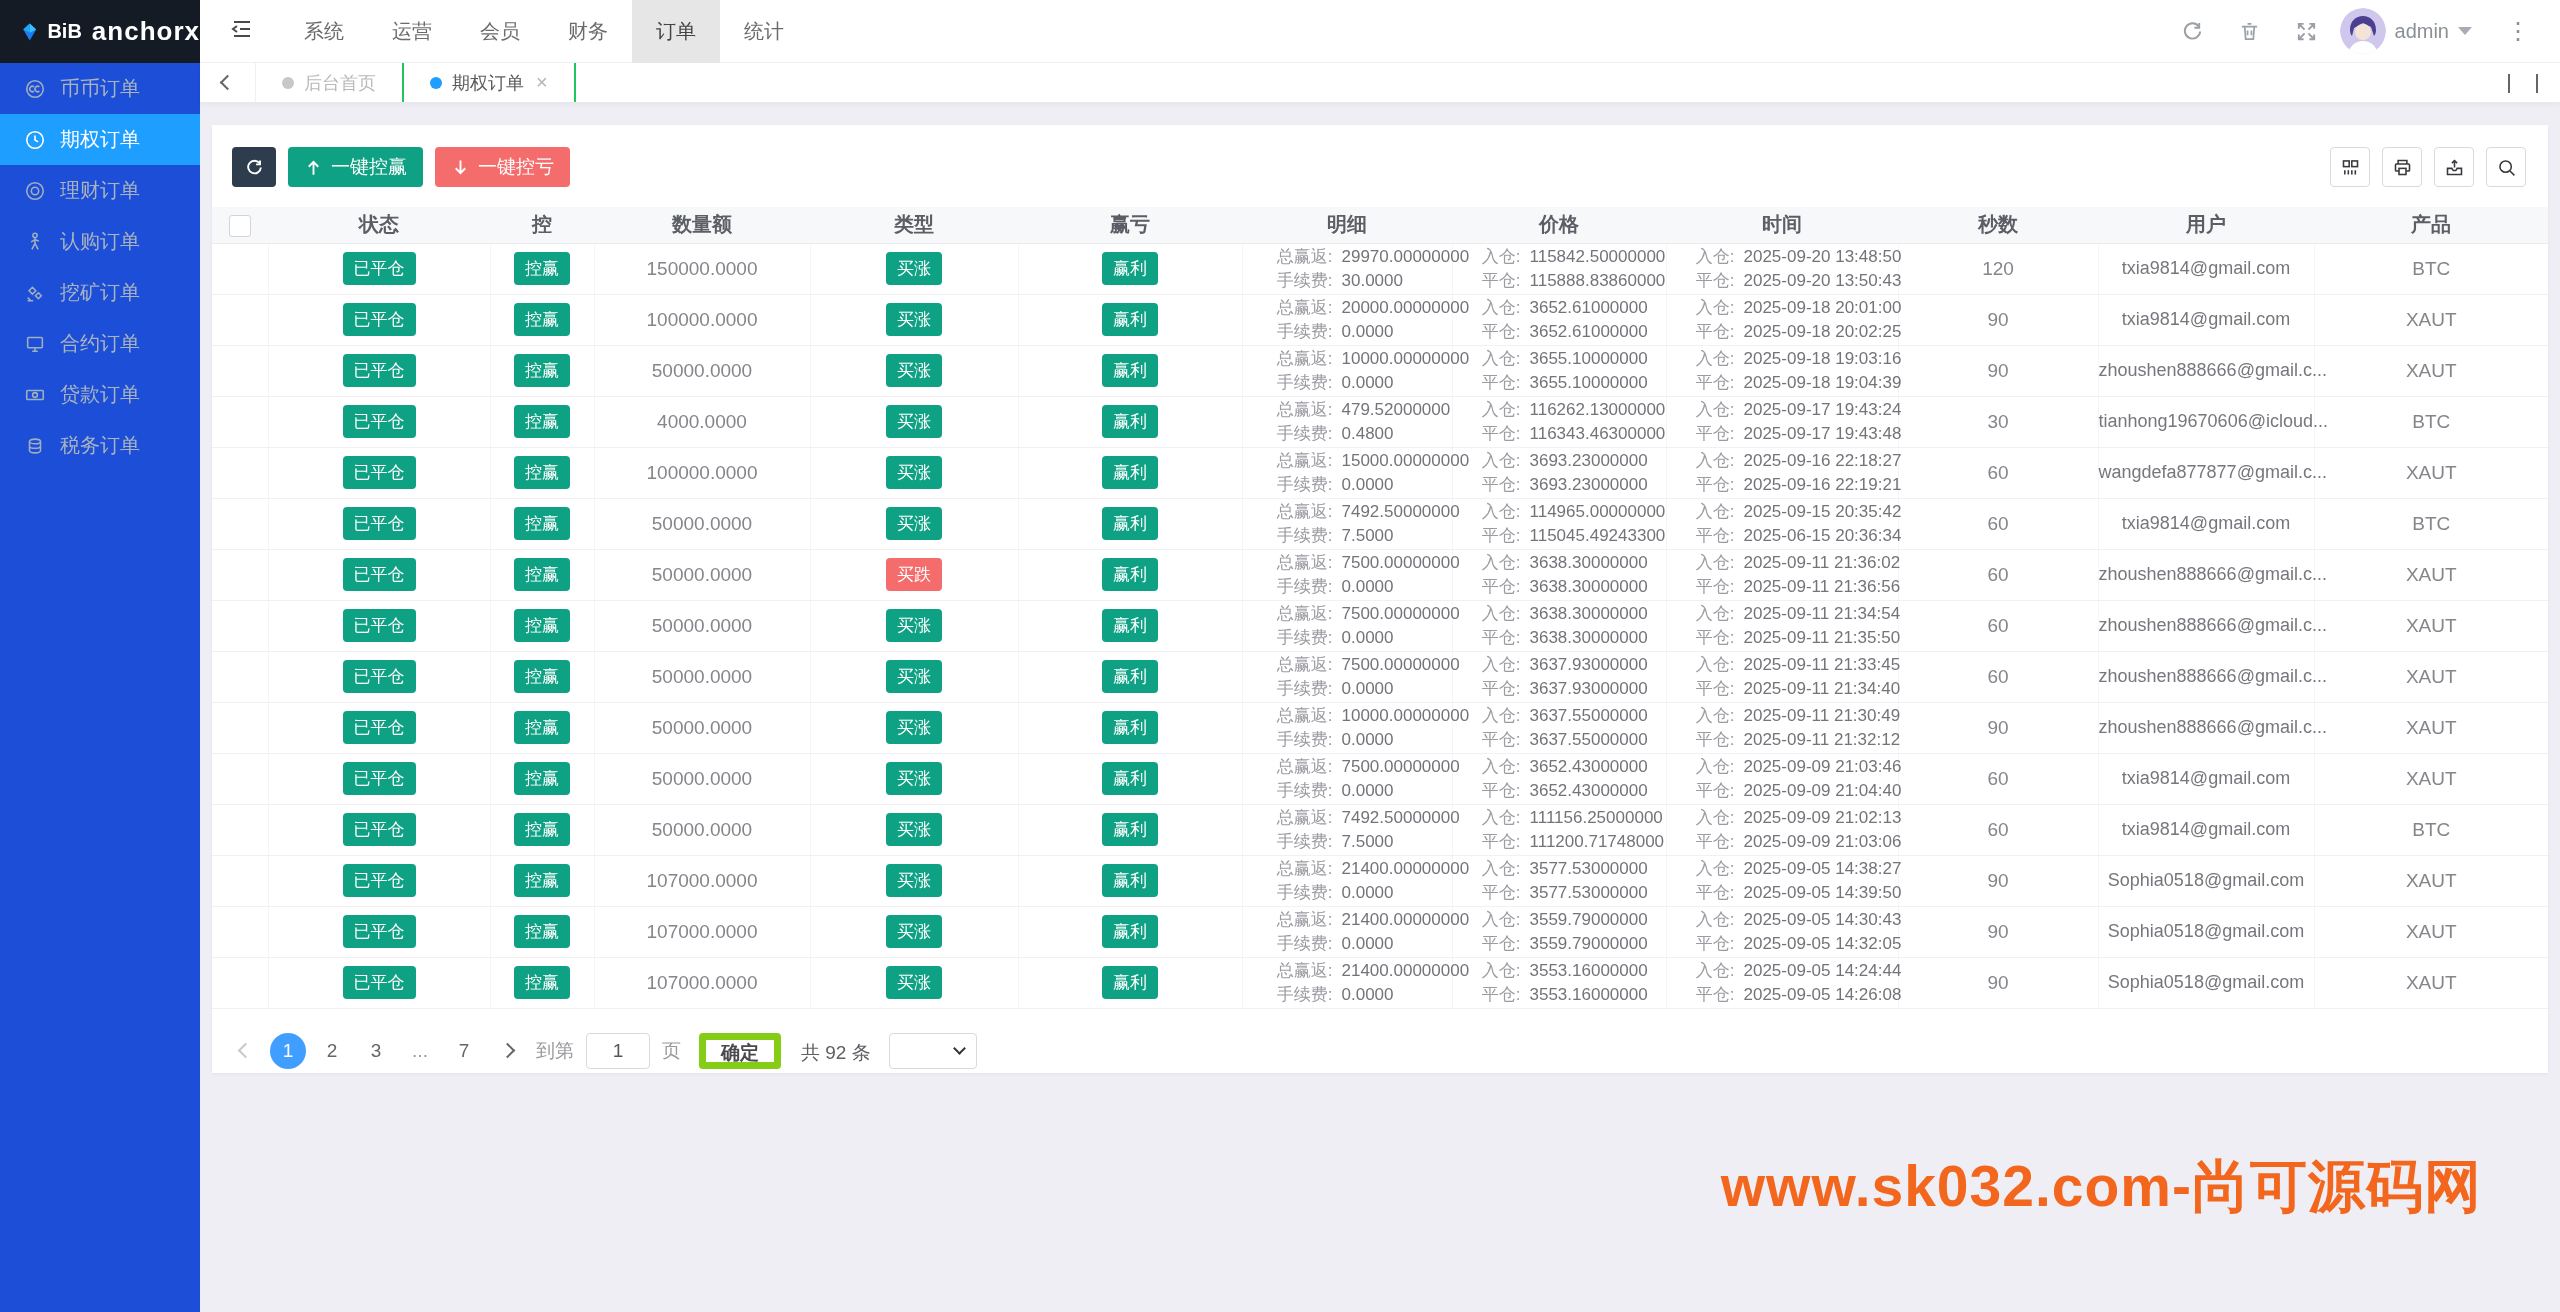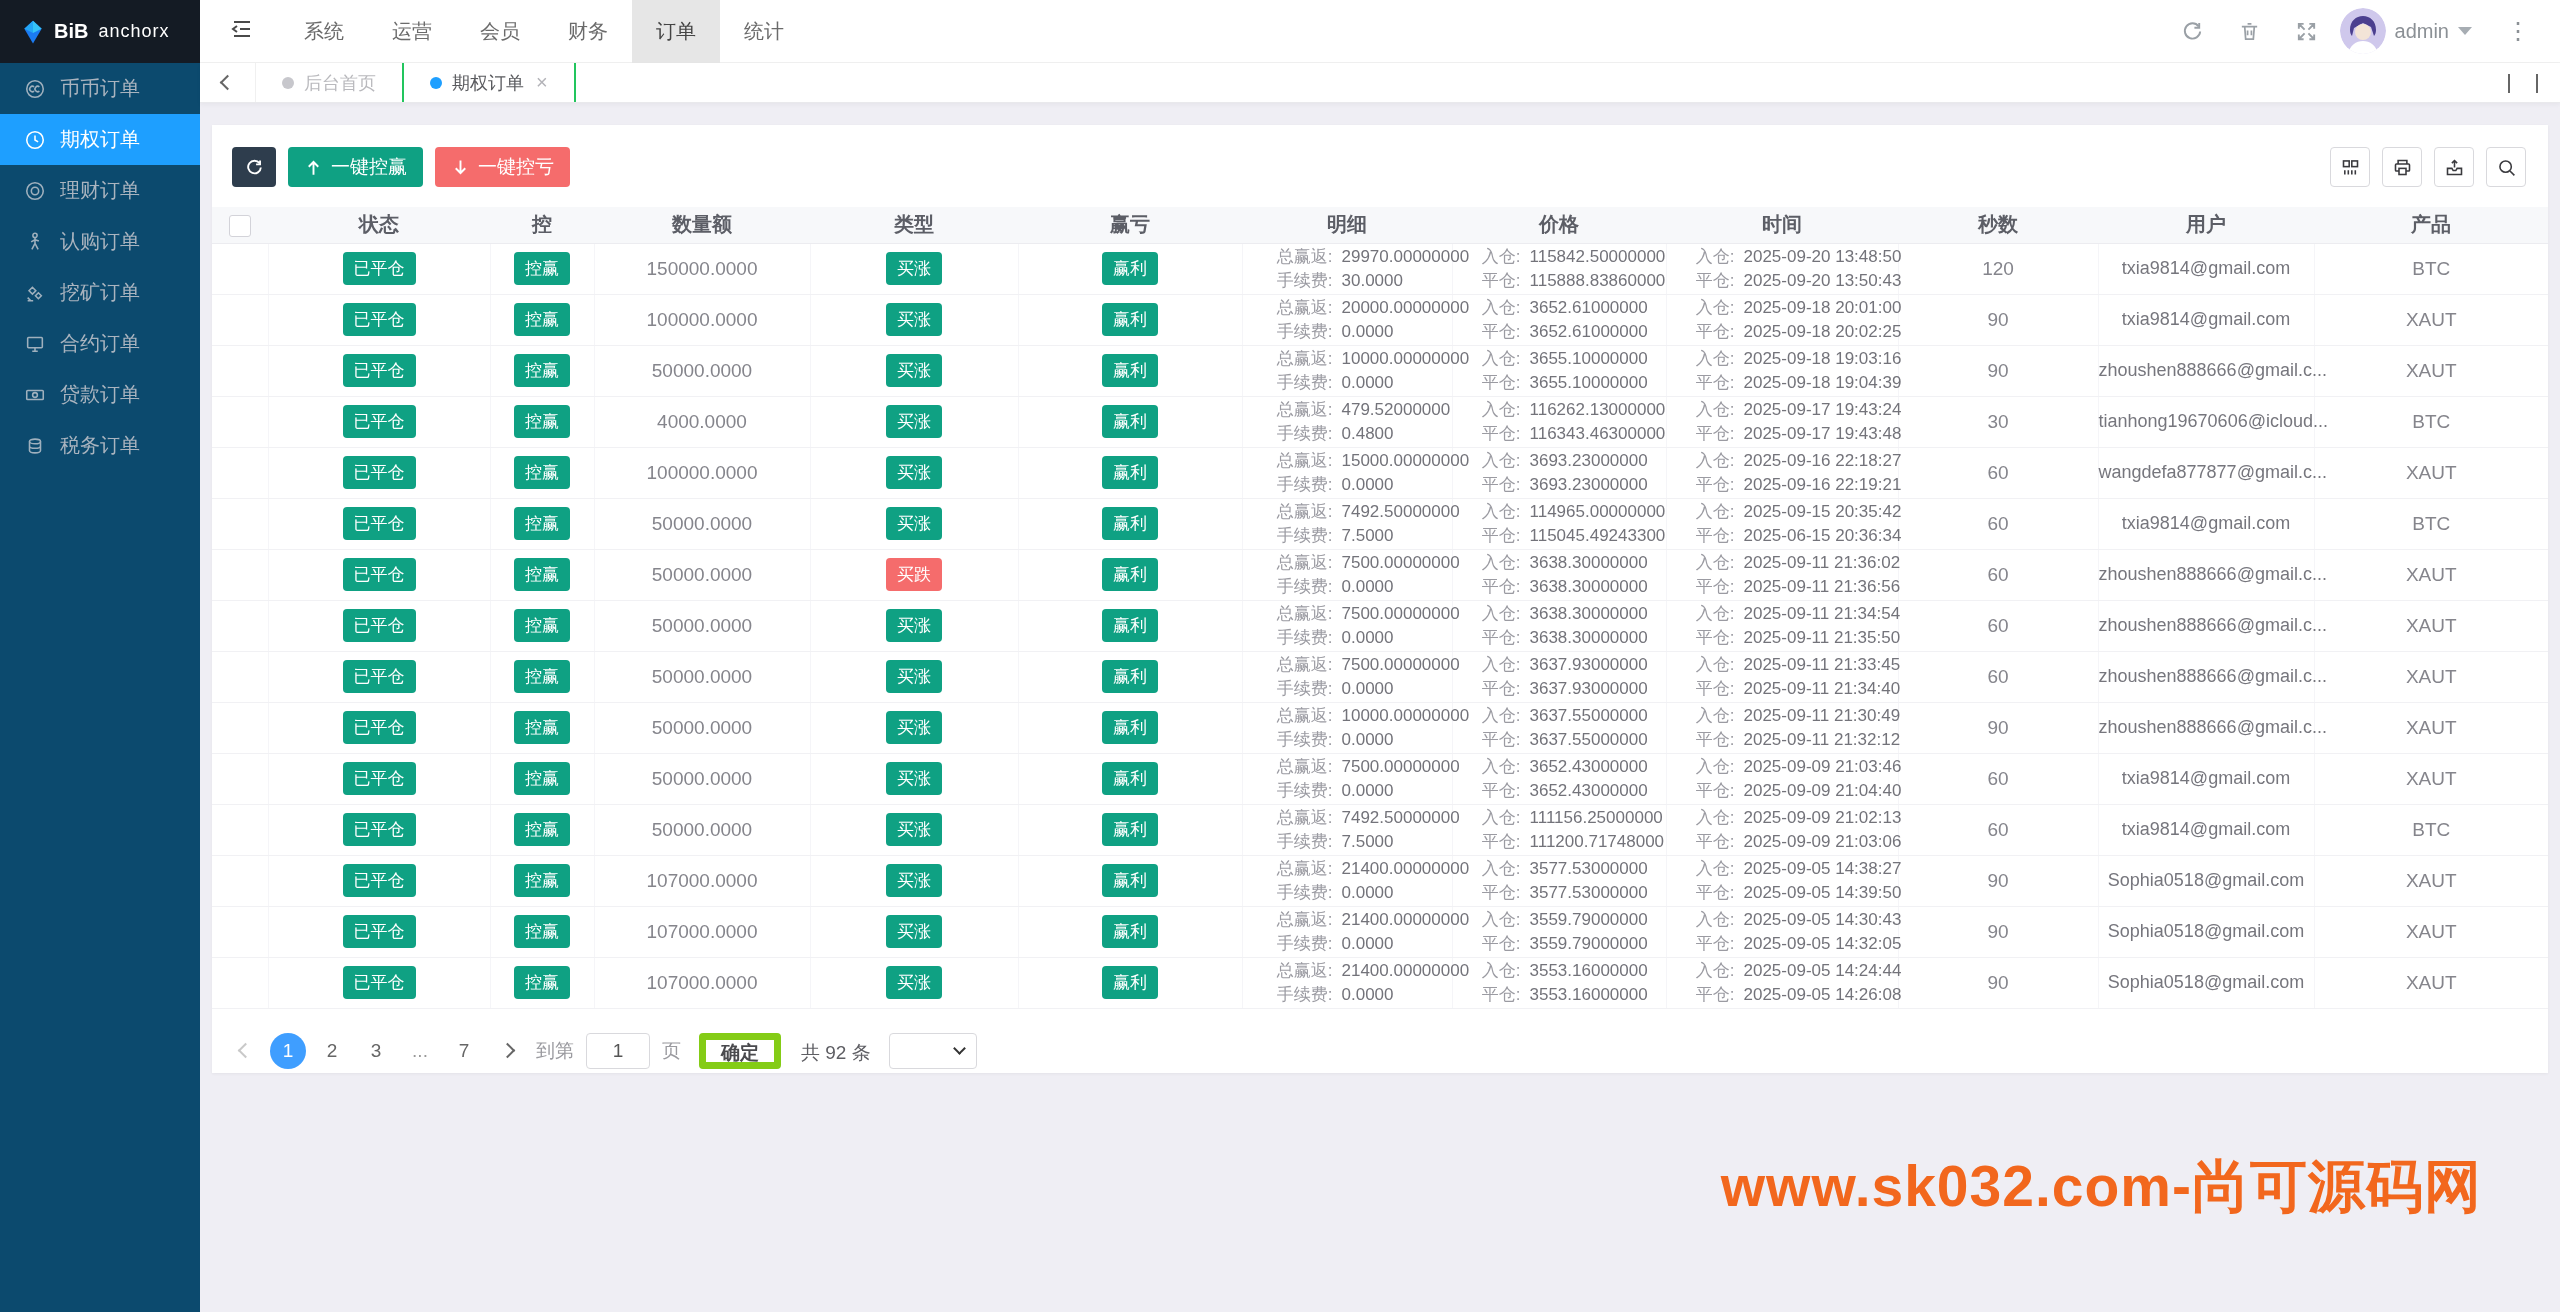--- a/index.html
+++ b/index.html
@@ -1,22 +1,22 @@
 <!DOCTYPE html>
 <html><head>
 <meta charset="utf-8">
 <style>
   *{margin:0;padding:0;box-sizing:border-box}
   html,body{width:2560px;height:1312px;overflow:hidden}
   body{font-family:"Liberation Sans","DejaVu Sans",sans-serif;background:#efeef4;-webkit-font-smoothing:antialiased}
   .app{display:flex;width:2560px;height:1312px}
   
-  .sidebar{width:200px;background:#0c4a6e;flex:0 0 200px;height:100%}
+  .sidebar{width:200px;background:#1d4ed8;flex:0 0 200px;height:100%}
   .logo{height:63px;background:#141b24;display:flex;align-items:center;padding-left:20px;gap:8px}
-  .logo-name{color:#fff;font-size:18px;font-weight:400;letter-spacing:1px}
+  .logo-name{color:#fff;font-size:26px;font-weight:700;letter-spacing:1px}
   .logo-bib{color:#fff;font-size:20px;font-weight:700;margin-right:2px}
   .side-item{height:51px;display:flex;align-items:center;gap:14px;padding-left:24px;color:#aab4bf;font-size:20px;cursor:pointer}
   .side-item svg{width:22px;height:22px;stroke:#9fb0bd}
   .side-item.active{background:#1E9FFF;color:#fff}
   .side-item.active svg{stroke:#fff}
   
   .main{flex:1;display:flex;flex-direction:column;height:100%;min-width:0}
   .topbar{height:63px;background:#fff;display:flex;align-items:center;border-bottom:1px solid #f0f0f0;flex:0 0 63px}
   .fold{margin:0 26px 0 30px;color:#4a4a4a}
   .nav-item{height:63px;display:flex;align-items:center;padding:0 24px;font-size:20px;color:#6b6b6b;cursor:pointer}

